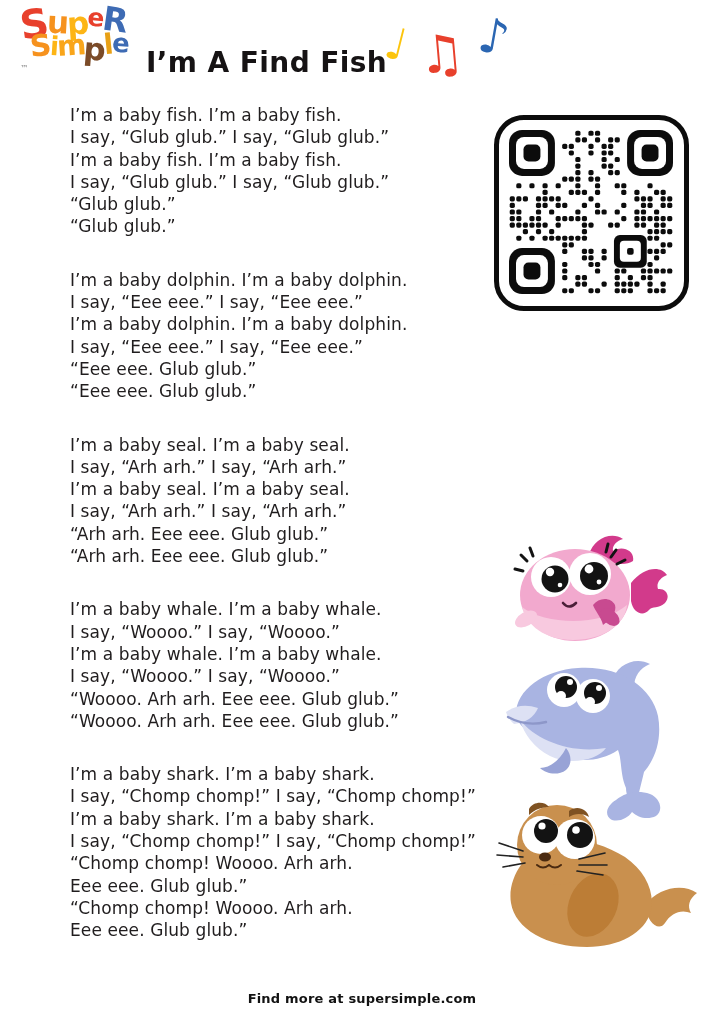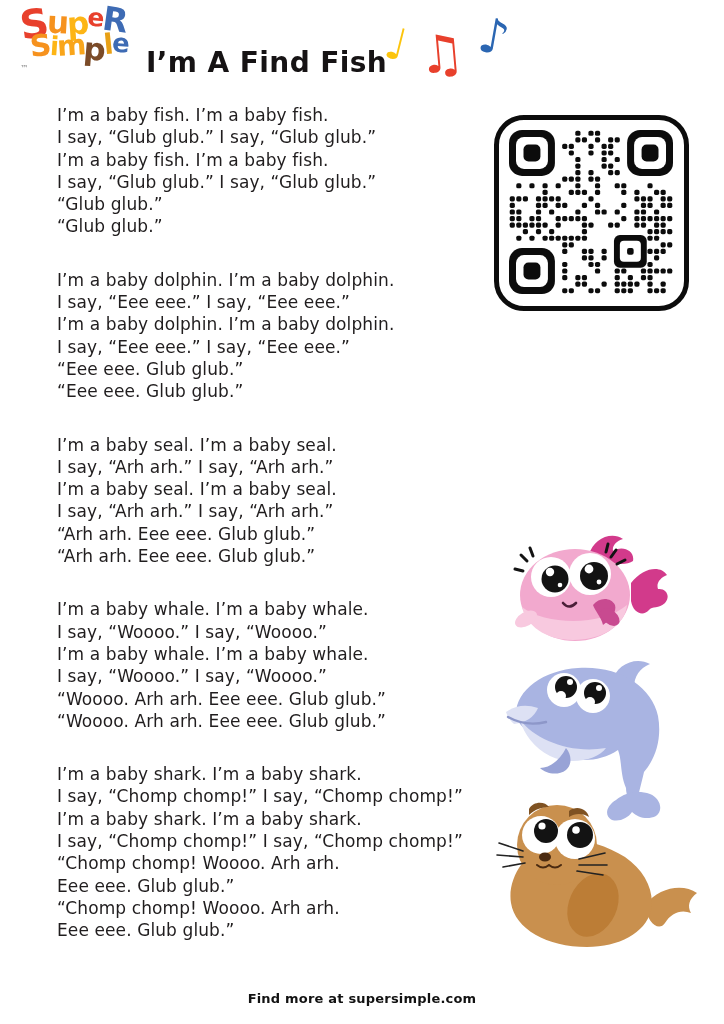--- a/index.html
+++ b/index.html
@@ -27,21 +27,21 @@
   .page-title{
     position:absolute;left:146px;top:27px;font-size:28px;font-weight:bold;
     color:#161314;letter-spacing:.4px;white-space:nowrap;
   }
   .notes{position:absolute;left:384px;top:6px;display:flex;gap:13px;}
   .note{display:inline-block;font-weight:bold;line-height:1;}
   .note:nth-child(1){font-size:44px;margin-top:16px;transform:rotate(14deg);}
   .note:nth-child(2){font-size:52px;margin-top:22px;transform:rotate(-5deg);}
   .note:nth-child(3){font-size:48px;margin-top:6px;transform:rotate(10deg);}
   
-  .lyrics{position:absolute;left:57px;top:104px;width:440px;}
+  .lyrics{position:absolute;left:70px;top:104px;width:440px;}
   .verse{margin-bottom:31px;}
   .lyric-line{font-size:17px;line-height:22.3px;white-space:nowrap;letter-spacing:.1px;color:#201d1e;}
   
   .qr{
     position:absolute;left:494px;top:115px;width:195px;height:196px;
     border:5px solid #0c0c0c;border-radius:30px;box-sizing:border-box;background:#fff;
   }
   .qr svg{position:absolute;left:10px;top:10px;}
   
   .fish{position:absolute;left:505px;top:533px;}

